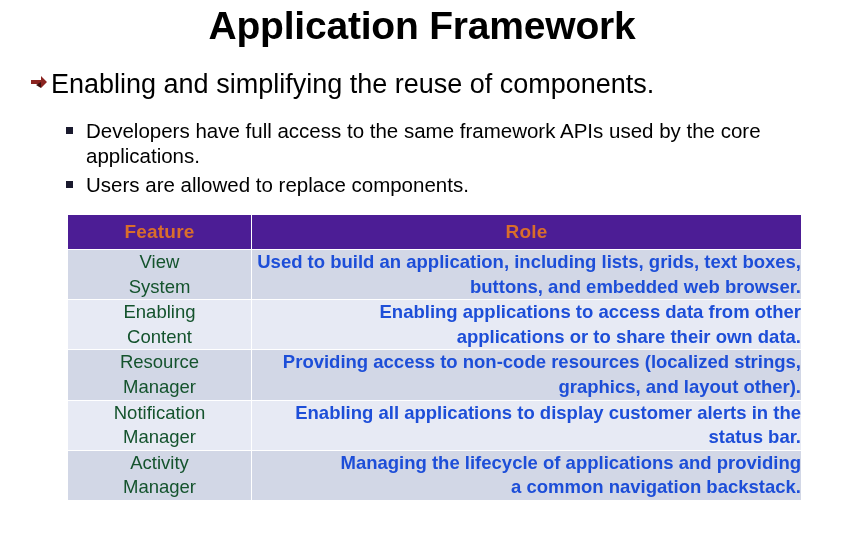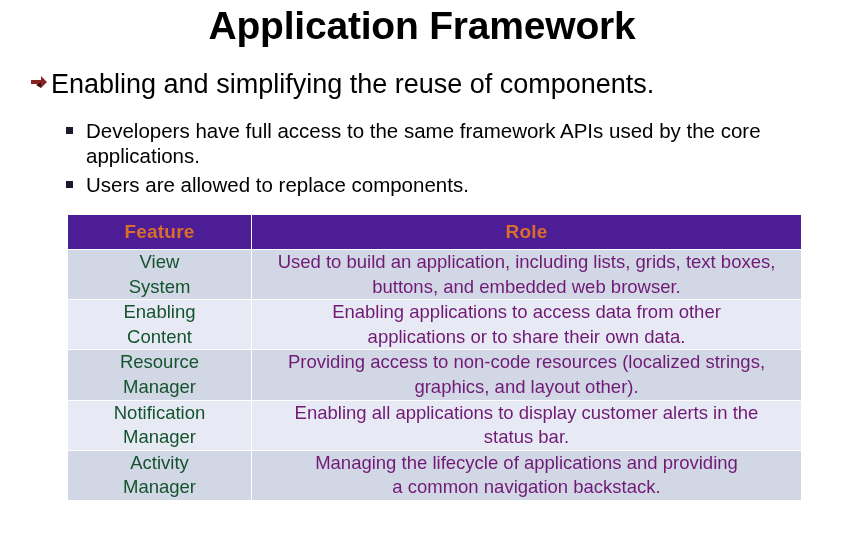--- a/index.html
+++ b/index.html
@@ -127,25 +127,26 @@
   }
 
   .cell-feature {
     color: #14532d;
     font-size: 18.5px;
     line-height: 1.33;
     text-align: center;
     padding: 7px 6px 8px 6px;
   }
   .cell-role {
-    color: #701a75;
+    color: #1d4ed8;
     font-size: 18.5px;
     line-height: 1.33;
-    text-align: center;
+    text-align: right;
     padding: 7px 8px 8px 10px;
+    font-weight: bold;
   }
 
   tr.band-dark .cell-feature,
   tr.band-dark .cell-role { background: #D2D7E6; }
   tr.band-light .cell-feature,
   tr.band-light .cell-role { background: #E7EAF4; }
 
   .nowrap-line { display: block; }
 </style>
 </head>

